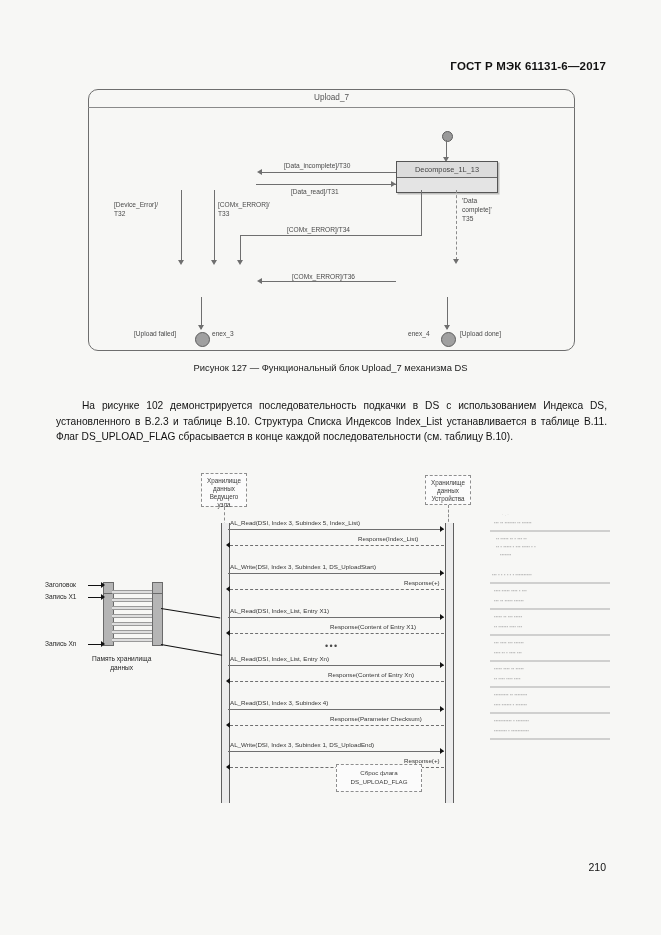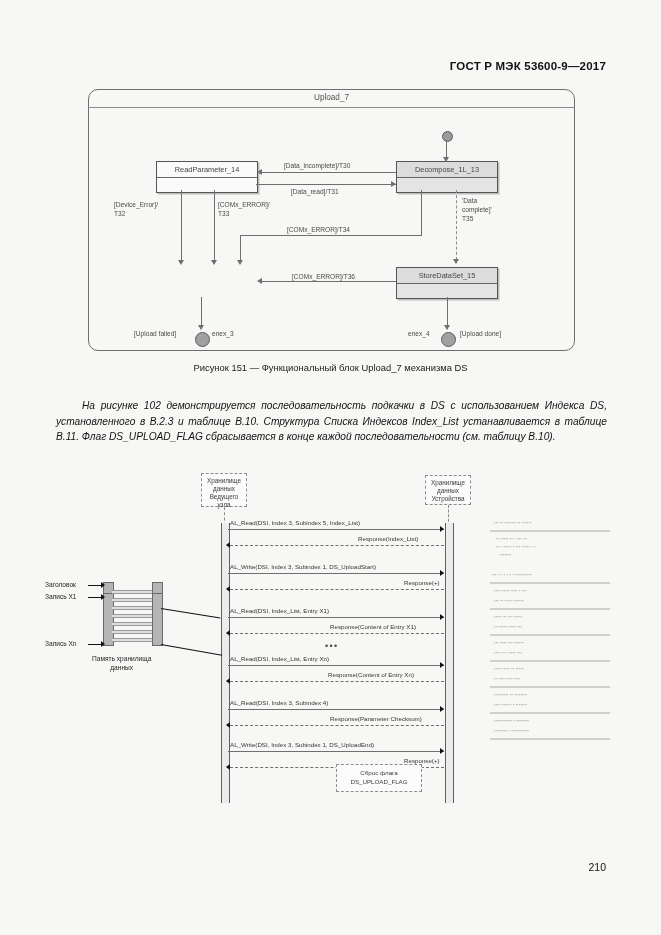--- a/index.html
+++ b/index.html
@@ -76,45 +76,37 @@
   .blurrow{position:absolute;height:1.6px;background:#b9b9b9;}
   .blurtxt{position:absolute;font-size:4.6px;color:#9d9d9d;white-space:nowrap;}
   .pno{position:absolute;right:55px;bottom:62px;font-size:10.5px;color:#111;}
   .ellips{position:absolute;font-size:9px;color:#4a4a4a;letter-spacing:1.4px;}
 </style>
 </head>
 <body>
 
 <div class="page">
 
-  <div class="hdr">ГОСТ Р МЭК 53600-9—2017</div>
+  <div class="hdr">ГОСТ Р МЭК 61131-6—2017</div>
 
   <div class="fig101">
     <div class="sm-outer"></div>
     <div class="sm-title">Upload_7</div>
 
     <div class="dot" style="left:354px;top:42px;"></div>
     <div class="ln lv" style="left:358px;top:51px;height:18px;"></div>
     <div class="ar-d" style="left:355px;top:68px;"></div>
 
-    <div class="state" style="left:68px;top:72px;width:100px;">
-      <div class="nm">ReadParameter_14</div>
-      <div class="body"></div>
-    </div>
 
     <div class="state grey" style="left:308px;top:72px;width:100px;">
       <div class="nm">Decompose_1L_13</div>
       <div class="body"></div>
     </div>
 
 
-    <div class="state grey" style="left:308px;top:178px;width:100px;">
-      <div class="nm">StoreDataSet_15</div>
-      <div class="body"></div>
-    </div>
 
     <div class="ln lh" style="left:174px;top:83px;width:134px;"></div>
     <div class="ar-l" style="left:169px;top:79.5px;"></div>
     <div class="lbl" style="left:196px;top:72px;">[Data_incomplete]/T30</div>
 
     <div class="ln lh" style="left:168px;top:95px;width:140px;"></div>
     <div class="ar-r" style="left:303px;top:91.5px;"></div>
     <div class="lbl" style="left:203px;top:98px;">[Data_read]/T31</div>
 
     <div class="ln lv" style="left:93px;top:101px;height:71px;"></div>
@@ -149,23 +141,23 @@
     <div class="lbl" style="left:46px;top:240px;">[Upload failed]</div>
     <div class="lbl" style="left:124px;top:240px;">enex_3</div>
 
     <div class="ln lv" style="left:359px;top:208px;height:32px;"></div>
     <div class="ar-d" style="left:356px;top:236px;"></div>
     <div class="ball" style="left:353px;top:243px;"></div>
     <div class="lbl" style="left:320px;top:240px;">enex_4</div>
     <div class="lbl" style="left:372px;top:240px;">[Upload done]</div>
   </div>
 
-  <div class="cap" style="top:362px;">Рисунок 151 — Функциональный блок Upload_7 механизма DS</div>
-
-  <div class="para" style="top:398px;font-style:italic;">
+  <div class="cap" style="top:362px;">Рисунок 127 — Функциональный блок Upload_7 механизма DS</div>
+
+  <div class="para" style="top:398px;">
     <span class="ind"></span><span>На рисунке 102 демонстрируется последовательность подкачки в DS с использованием Индекса DS, установленного в В.2.3 и таблице В.10. Структура Списка Индексов Index_List устанавливается в таблице В.11. Флаг DS_UPLOAD_FLAG сбрасывается в конце каждой последовательности (см. таблицу В.10).</span>
   </div>
 
   <div class="fig102">
 
     <div class="dbox" style="left:161px;top:5px;width:46px;height:34px;white-space:pre-line;">Хранилище
 данных
 Ведущего
 узла</div>
     <div class="dbox" style="left:385px;top:7px;width:46px;height:30px;white-space:pre-line;">Хранилище

